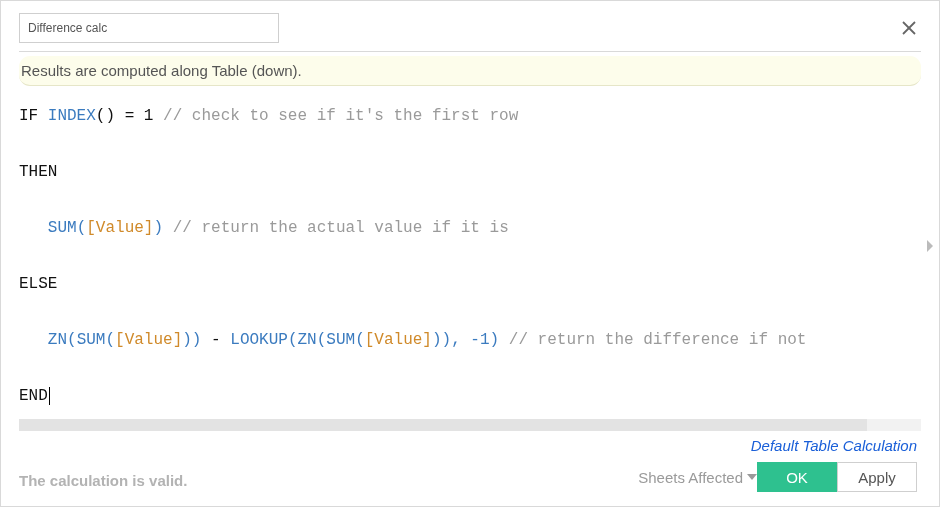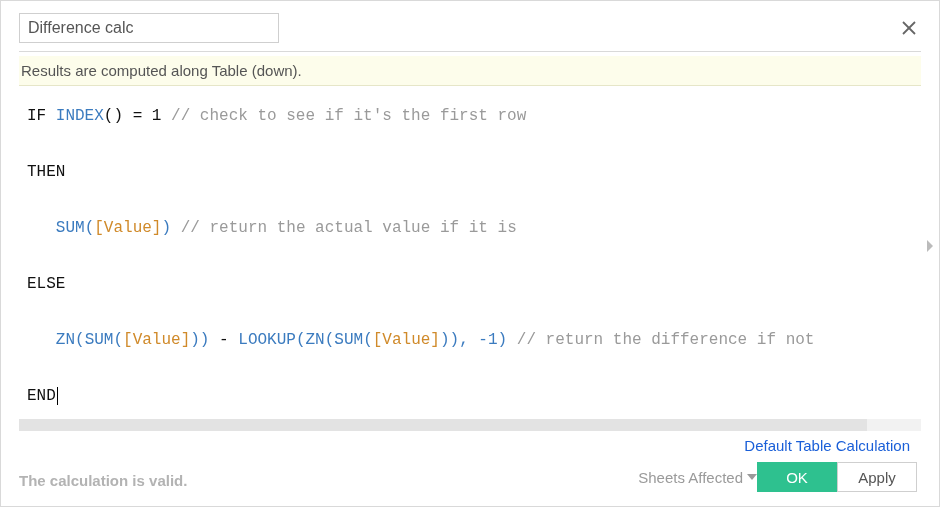--- a/index.html
+++ b/index.html
@@ -21,21 +21,21 @@
   .header {
     display: flex;
     align-items: center;
     padding: 12px 18px 8px 18px;
   }
   .name-input {
     width: 260px;
     height: 30px;
     border: 1px solid #cfcfcf;
     background: #fff;
-    font-size: 16px;
+    font-size: 12px;
     padding: 3px 8px;
     color: #555;
     outline: none;
   }
   .close-btn {
     margin-left: auto;
     width: 24px; height: 24px;
     cursor: pointer;
     display: flex; align-items: center; justify-content: center;
     color: #666;
@@ -46,36 +46,36 @@
     background: #d9d9d9;
     margin: 0 18px;
   }
   .info-bar {
     margin: 4px 18px 0 18px;
     padding: 6px 2px 6px 2px;
     background: #fdfdeb;
     color: #555;
     font-size: 15px;
     border-bottom: 1px solid #e6e6c8;
+    border-radius: 11px;
   }
   .editor-wrap {
     position: relative;
     flex: 1 1 auto;
     overflow: hidden;
   }
   .editor {
     font-family: "Courier New", Courier, monospace;
     font-size: 16px;
     line-height: 1.75;
     padding: 16px 18px 0 18px;
     white-space: pre;
     color: #222;
     height: 100%;
     overflow: hidden;
-    margin-left: 8px;
   }
   .tok-kw   { color: #111; }
   .tok-fn   { color: #3b7bbf; }
   .tok-agg  { color: #3b7bbf; }
   .tok-fld  { color: #d08a2a; }
   .tok-op   { color: #111; }
   .tok-cmt  { color: #9a9a9a; }
   .caret {
     display: inline-block;
     width: 1px; height: 1.1em;
@@ -103,21 +103,22 @@
   .hscroll-thumb {
     position: absolute;
     left: 0; top: 0;
     height: 100%;
     width: 94%;
     background: #e3e3e3;
   }
   .link-row {
     display: flex;
     justify-content: flex-end;
-    padding: 2px 29px 2px 18px;
+    padding: 2px 22px 2px 18px;
+    font-style: italic;
   }
   .link {
     color: #1a5fd8;
     font-size: 15px;
     cursor: pointer;
   }
   .footer {
     display: flex;
     align-items: center;
     padding: 6px 22px 14px 18px;

